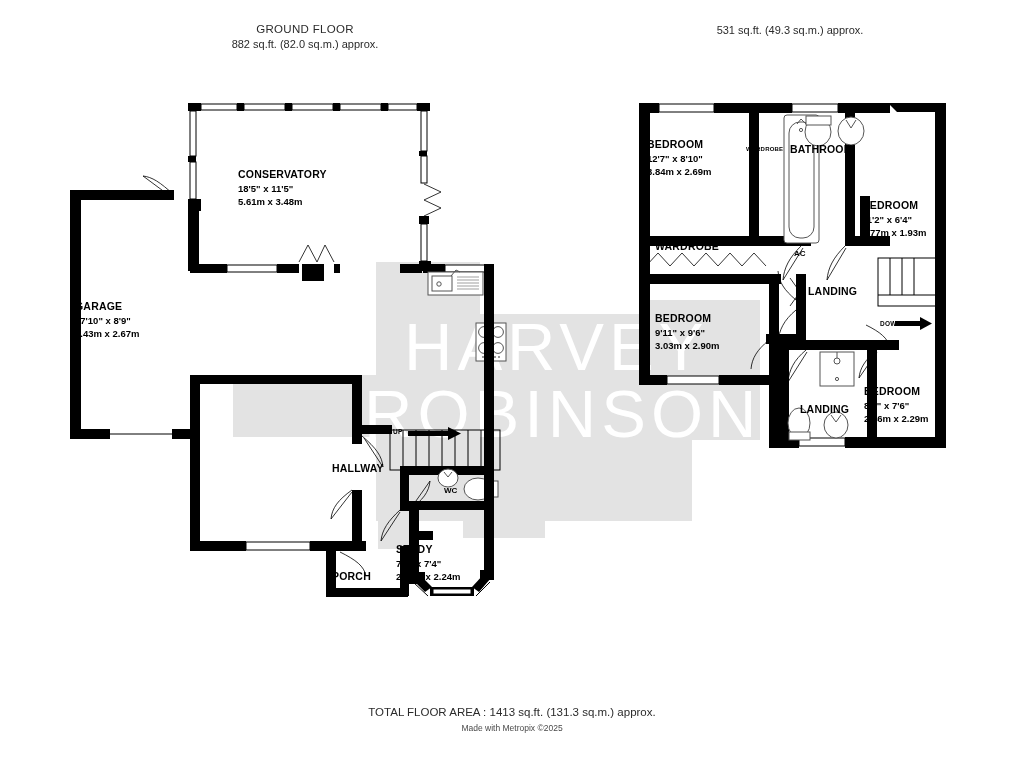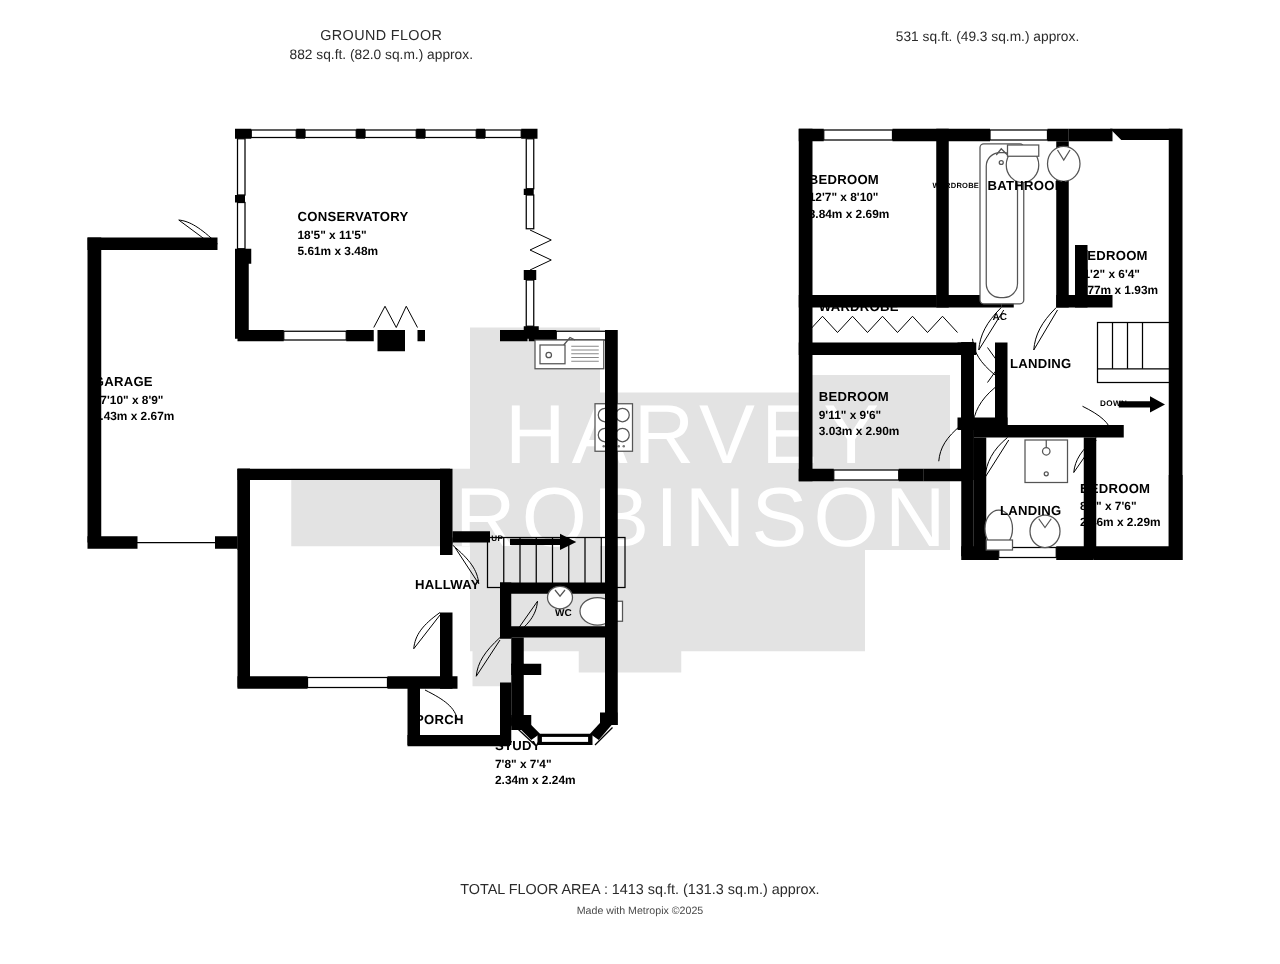--- a/index.html
+++ b/index.html
@@ -459,21 +459,21 @@
   </div>
 
   <div class="room-label" style="left:75px; top:300px; width:118px;">
     <span class="name">GARAGE</span>
     <span class="dim">17'10"  x 8'9"</span>
     <span class="dim">5.43m  x 2.67m</span>
   </div>
 
 
 
-  <div class="room-label" style="left:396px; top:543px; width:120px;margin-top:48px;">
+  <div class="room-label" style="left:396px; top:543px; width:120px;">
     <span class="name">STUDY</span>
     <span class="dim">7'8"  x 7'4"</span>
     <span class="dim">2.34m  x 2.24m</span>
   </div>
 
   <div class="room-label" style="left:332px; top:462px; width:80px;">
     <span class="name">HALLWAY</span>
   </div>
 
   <div class="room-label" style="left:332px; top:570px; width:72px;">

